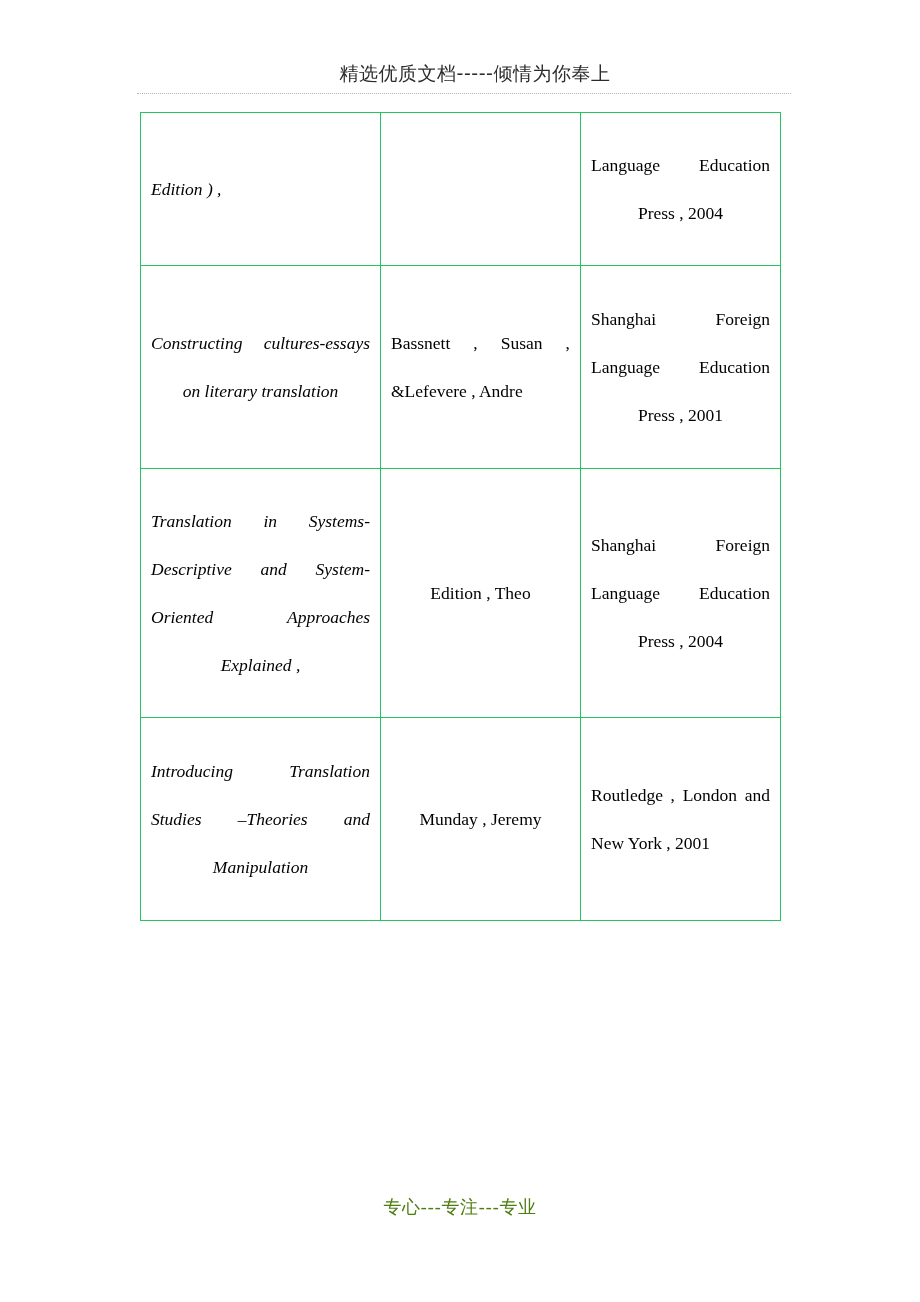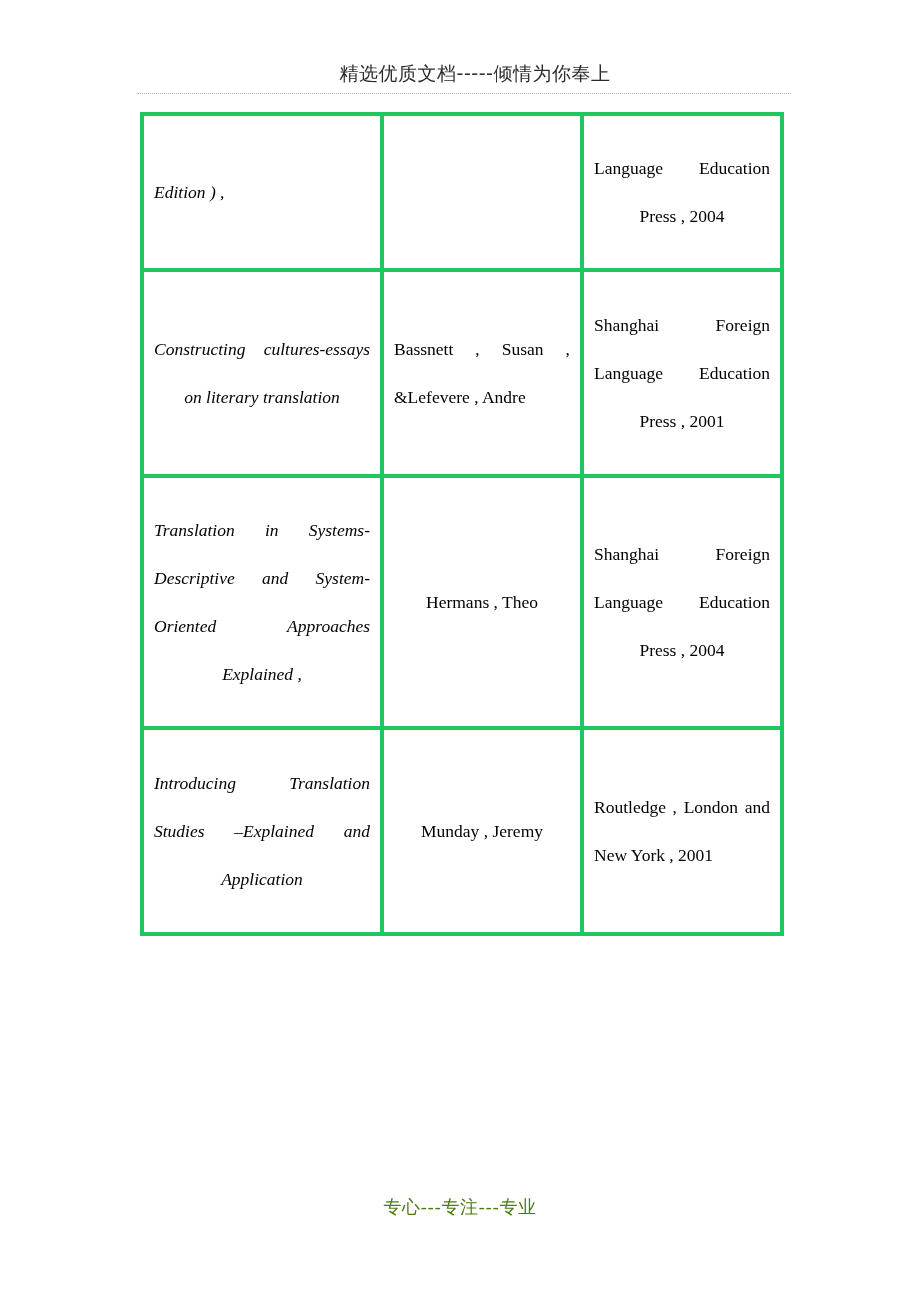--- a/index.html
+++ b/index.html
@@ -44,21 +44,21 @@
   
   #ref-table {
     position: absolute;
     left: 140px;
     top: 112px;
     width: 640px;
     border-collapse: collapse;
     table-layout: fixed;
   }
   #ref-table td {
-    border: 4px solid #22c55e;
+    border: 1px solid #22c55e;
     vertical-align: middle;
     padding: 6px 10px;
     font-size: 17.5px;
     line-height: 48px;
   }
   #ref-table col.c1 { width: 240px; }
   #ref-table col.c2 { width: 200px; }
   #ref-table col.c3 { width: 200px; }
 
   .cell-inner {
@@ -155,31 +155,31 @@
       <td class="pub-cell">
         <span class="cell-inner">Shanghai Foreign Language Education Press , 2001</span>
       </td>
     </tr>
 
     <tr class="r3">
       <td class="title-cell">
         <span class="cell-inner">Translation in Systems-Descriptive and System-Oriented Approaches Explained ,</span>
       </td>
       <td class="author-cell center">
-        <span class="cell-inner">Hermans , Theo</span>
+        <span class="cell-inner">Edition , Theo</span>
       </td>
       <td class="pub-cell">
         <span class="cell-inner">Shanghai Foreign Language Education Press , 2004</span>
       </td>
     </tr>
 
 
     <tr class="r5">
       <td class="title-cell">
-        <span class="cell-inner">Introducing Translation Studies –Explained and Application</span>
+        <span class="cell-inner">Introducing Translation Studies –Theories and Manipulation</span>
       </td>
       <td class="author-cell center">
         <span class="cell-inner">Munday , Jeremy</span>
       </td>
       <td class="pub-cell ragged">
         <span class="cell-inner">Routledge , London and New York , 2001</span>
       </td>
     </tr>
 
   </tbody>

